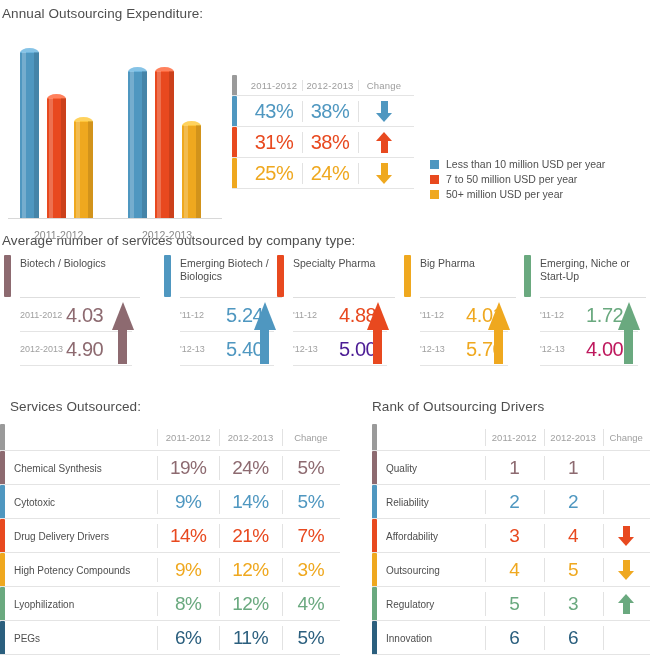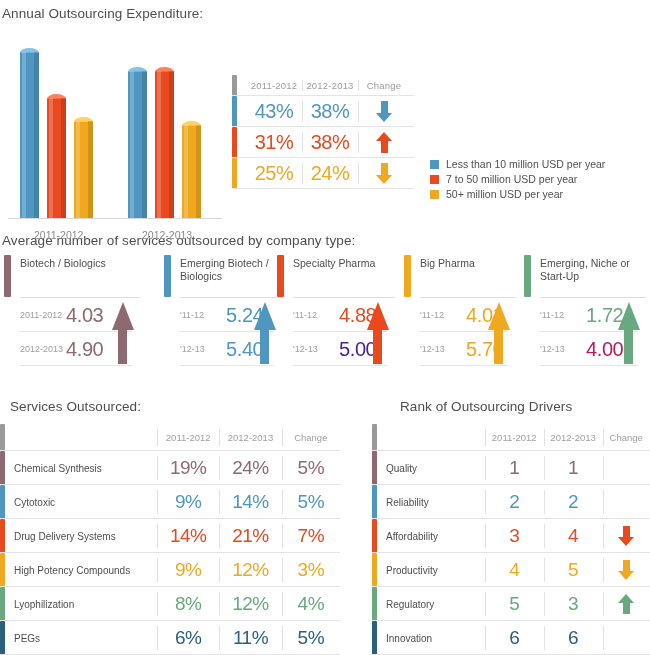--- a/index.html
+++ b/index.html
@@ -98,21 +98,21 @@
   #rank-table .c2{width:62px;}
   #rank-table .c3{width:50px;}
   #rank-table .val{font-size:19px;letter-spacing:-.5px;}
 </style>
 </head>
 <body>
 
 <div class="abs sec-title" style="left:2px;top:6px;">Annual Outsourcing Expenditure:</div>
 <div class="abs sec-title" style="left:2px;top:233px;">Average number of services outsourced by company type:</div>
 <div class="abs sec-title" style="left:10px;top:399px;">Services Outsourced:</div>
-<div class="abs sec-title" style="left:372px;top:399px;margin-left:28px;">Rank of Outsourcing Drivers</div>
+<div class="abs sec-title" style="left:372px;top:399px;">Rank of Outsourcing Drivers</div>
 
 <div class="abs" id="bar-chart">
   <div class="axis-line"></div>
   <div id="bars">
       <div class="bar" style="left: 20px; height: 166px; background: rgb(79, 151, 192);">
         <span class="cap" style="background: rgb(113, 185, 226);"></span>
         <span class="shine"></span>
         <span class="shadeR"></span>
       </div>
       <div class="bar" style="left: 47px; height: 120px; background: rgb(232, 73, 31);">
@@ -347,21 +347,21 @@
       <div class="trow">
         <div class="swatch" style="background: rgb(79, 151, 192);"></div>
         <div class="cell c0 lbl" style="justify-content: flex-start;">Cytotoxic</div>
         <div class="cell c1 sep val" style="color: rgb(79, 151, 192);">9%</div>
         <div class="cell c2 sep val" style="color: rgb(79, 151, 192);">14%</div>
         <div class="cell c3 sep val" style="color: rgb(79, 151, 192);">5%</div>
         <div class="rowline"></div>
       </div>
       <div class="trow">
         <div class="swatch" style="background: rgb(232, 73, 31);"></div>
-        <div class="cell c0 lbl" style="justify-content: flex-start;">Drug Delivery Systems</div>
+        <div class="cell c0 lbl" style="justify-content: flex-start;">Drug Delivery Drivers</div>
         <div class="cell c1 sep val" style="color: rgb(232, 73, 31);">14%</div>
         <div class="cell c2 sep val" style="color: rgb(232, 73, 31);">21%</div>
         <div class="cell c3 sep val" style="color: rgb(232, 73, 31);">7%</div>
         <div class="rowline"></div>
       </div>
       <div class="trow">
         <div class="swatch" style="background: rgb(239, 168, 31);"></div>
         <div class="cell c0 lbl" style="justify-content: flex-start;">High Potency Compounds</div>
         <div class="cell c1 sep val" style="color: rgb(239, 168, 31);">9%</div>
         <div class="cell c2 sep val" style="color: rgb(239, 168, 31);">12%</div>
@@ -425,21 +425,21 @@
         <div class="cell c3 sep">
           <span class="arw down" style="width: 16px; height: 20px;">
             <i style="background: rgb(232, 73, 31); width: 7px; left: 5px; top: 0px; height: 12px;"></i>
             <b style="border-left-width: 8px; border-right-width: 8px; border-top: 9px solid rgb(232, 73, 31); bottom: 0px;"></b>
           </span>
         </div>
         <div class="rowline"></div>
       </div>
       <div class="trow">
         <div class="swatch" style="background: rgb(239, 168, 31);"></div>
-        <div class="cell c0 lbl" style="justify-content: flex-start;">Productivity</div>
+        <div class="cell c0 lbl" style="justify-content: flex-start;">Outsourcing</div>
         <div class="cell c1 sep val" style="color: rgb(239, 168, 31);">4</div>
         <div class="cell c2 sep val" style="color: rgb(239, 168, 31);">5</div>
         <div class="cell c3 sep">
           <span class="arw down" style="width: 16px; height: 20px;">
             <i style="background: rgb(239, 168, 31); width: 7px; left: 5px; top: 0px; height: 12px;"></i>
             <b style="border-left-width: 8px; border-right-width: 8px; border-top: 9px solid rgb(239, 168, 31); bottom: 0px;"></b>
           </span>
         </div>
         <div class="rowline"></div>
       </div>

